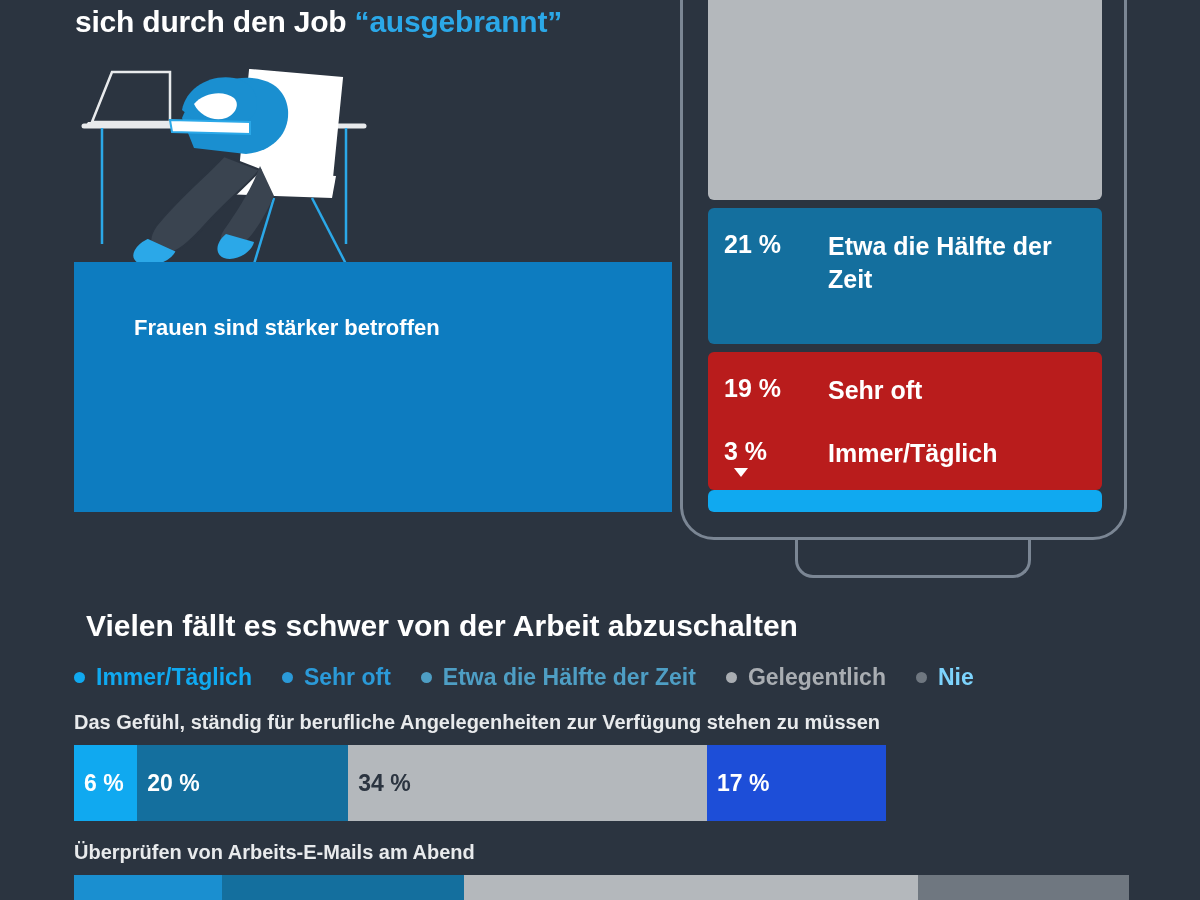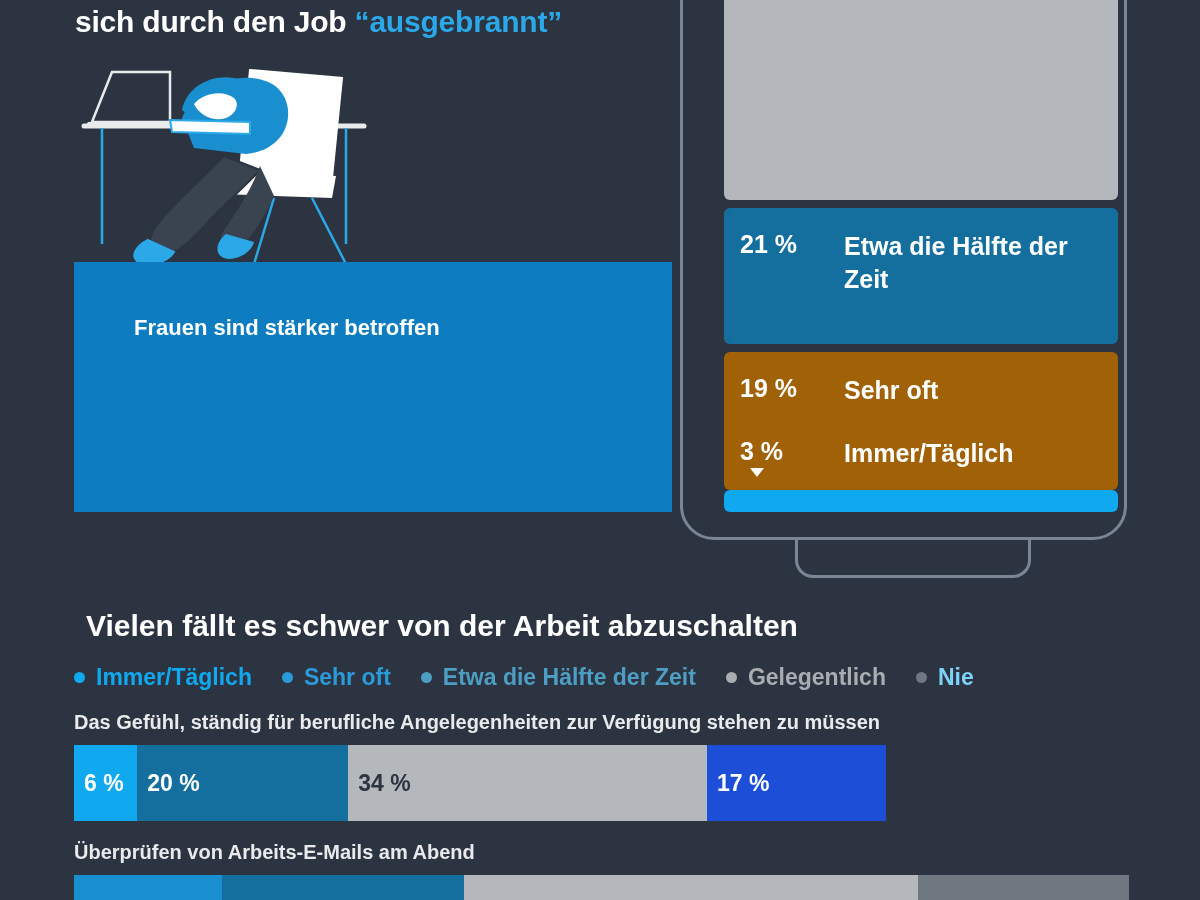--- a/index.html
+++ b/index.html
@@ -99,21 +99,21 @@
   .device-screen {
     position: absolute;
     left: 708px;
     top: -100px;
     width: 394px;
     height: 618px;
   }
 
   .seg {
     position: absolute;
-    left: 16px;
+    left: 0;
     width: 394px;
     border-radius: 6px;
     display: flex;
     align-items: flex-start;
   }
   .seg .pct {
     font-size: 25px;
     font-weight: bold;
     padding: 0;
     width: 104px;
@@ -121,21 +121,21 @@
     margin-left: 16px;
   }
   .seg .lbl {
     font-size: 25px;
     font-weight: bold;
     line-height: 33px;
   }
 
   .seg-grey   { background: #b4b8bc; top: 0;   height: 300px; }
   .seg-dark   { background: #146f9e; top: 308px; height: 136px; color:#fff; }
-  .seg-mid    { background: #a16207; top: 452px; height: 138px; color:#fff; }
+  .seg-mid    { background: #b91c1c; top: 452px; height: 138px; color:#fff; }
   .seg-bright { background: #10a9f0; top: 590px; height: 22px;  }
 
   .seg-dark .inner, .seg-mid .inner {
     display: flex;
     padding-top: 22px;
   }
   .seg-mid .row2 {
     display: flex;
     padding-top: 22px;
   }

